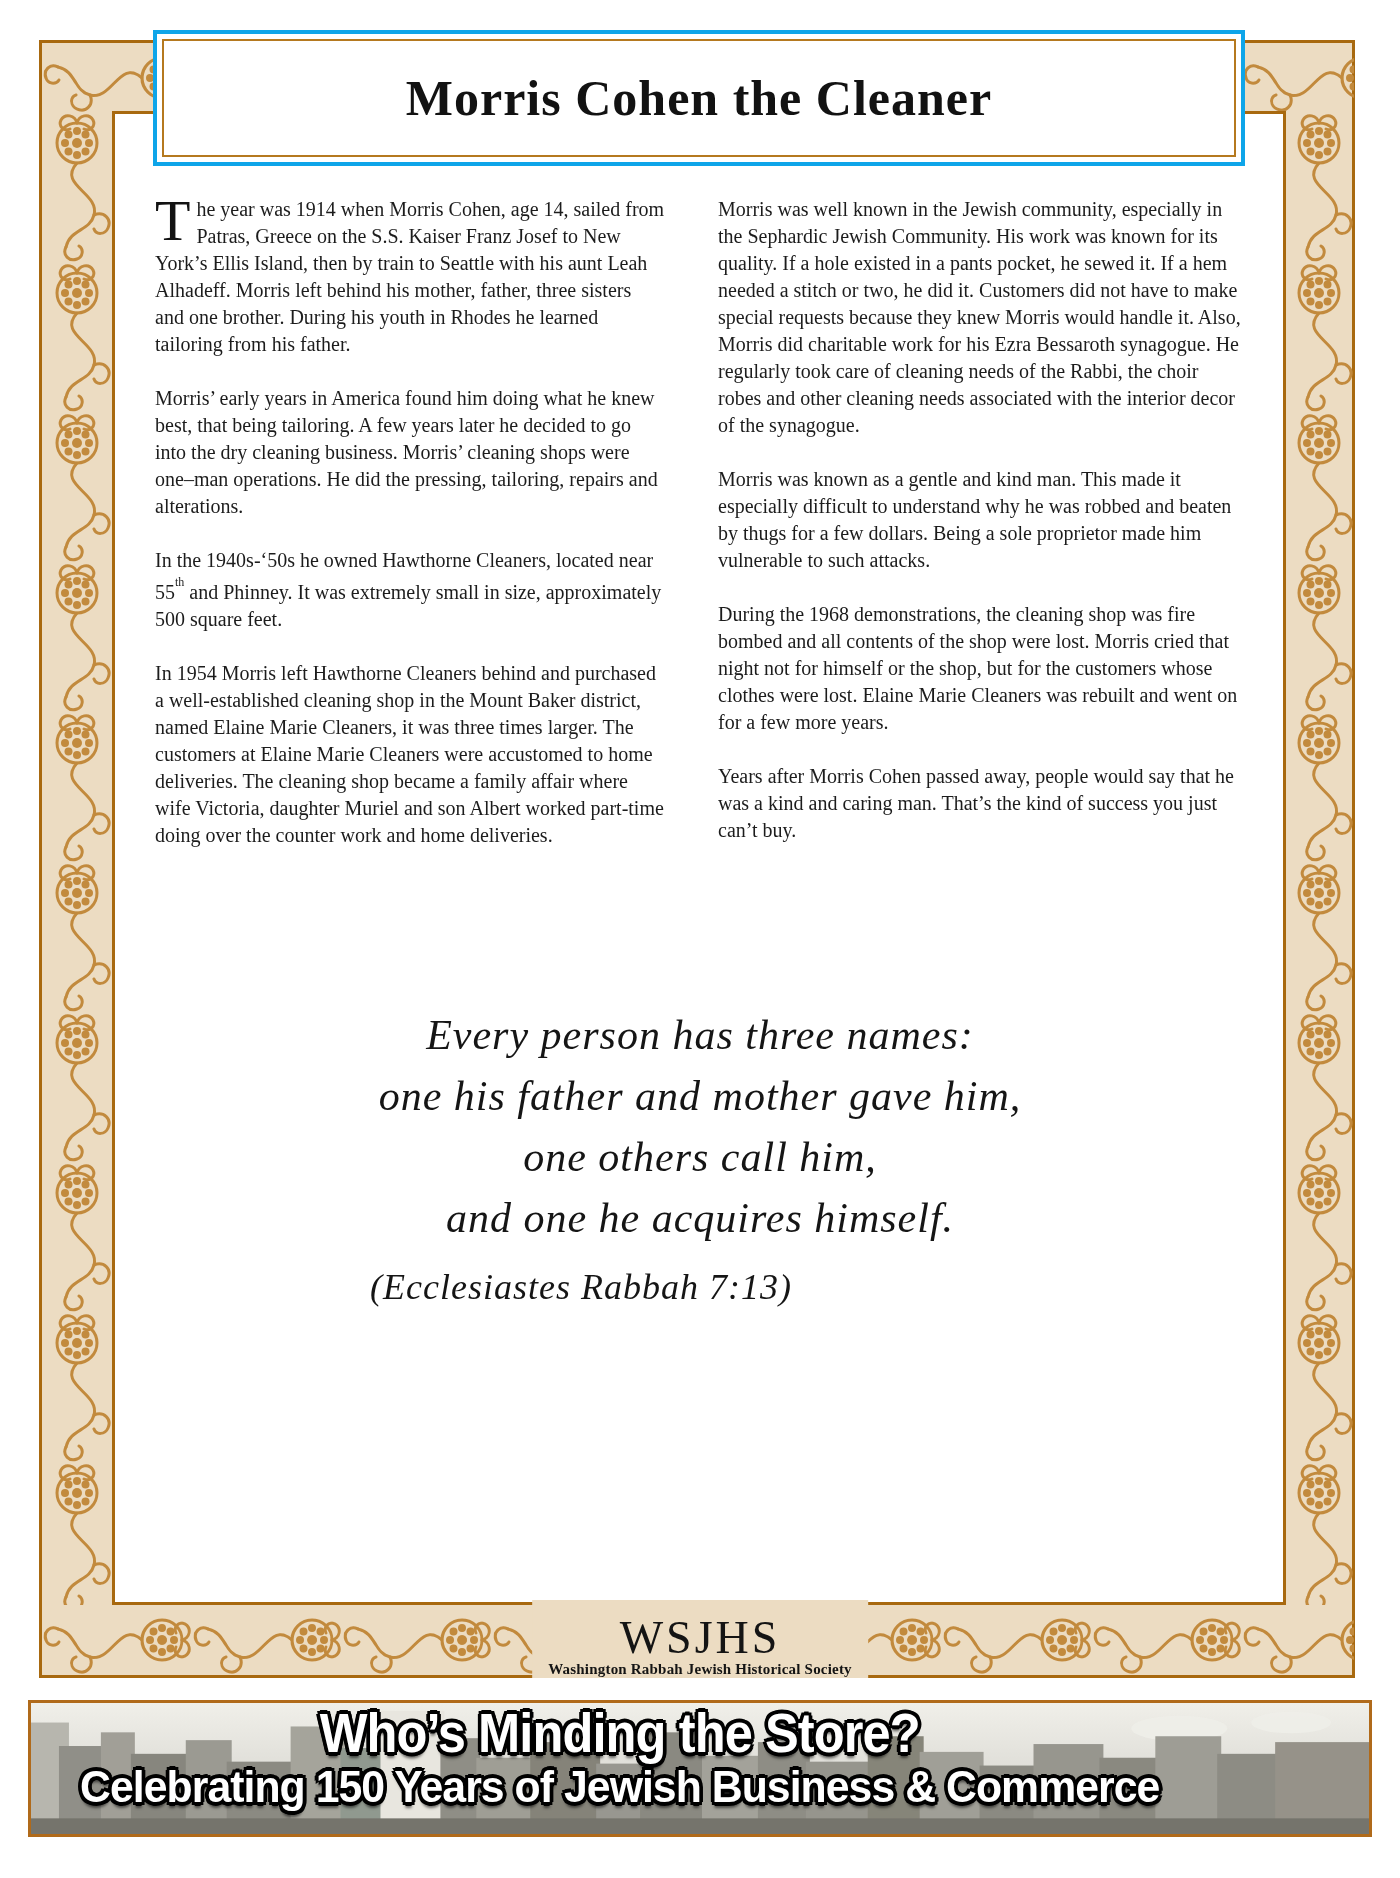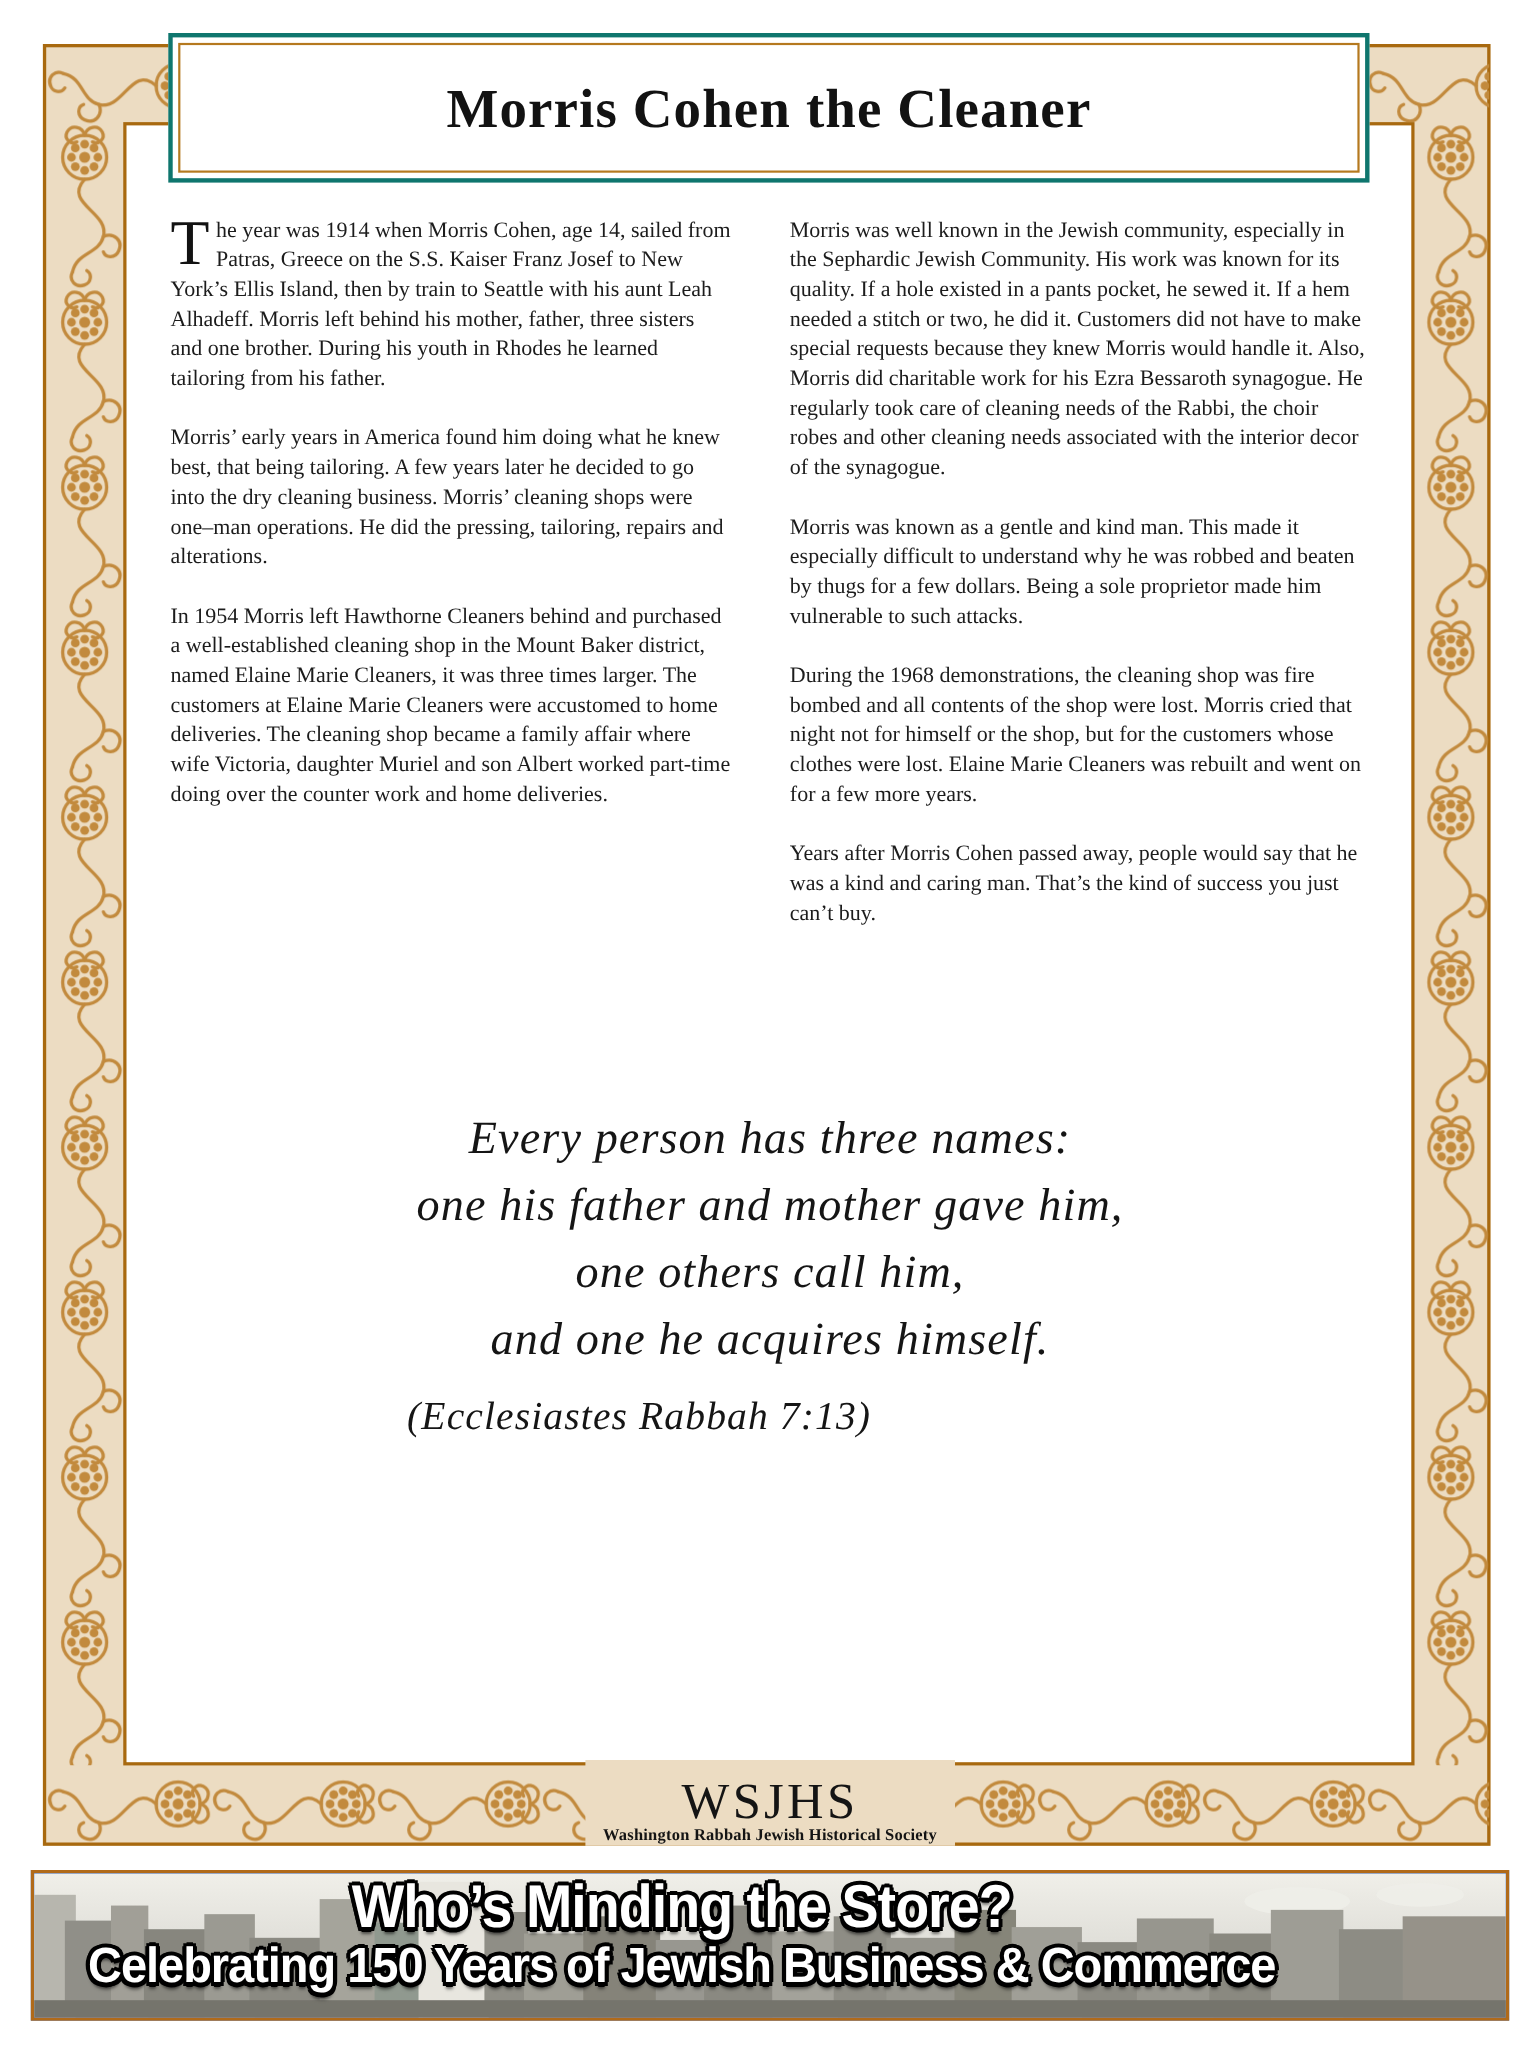--- a/index.html
+++ b/index.html
@@ -17,21 +17,21 @@
   .band-left   { left: 42px;   top: 113px;  width: 70px;   height: 1492px; }
   .band-right  { left: 1284px; top: 113px;  width: 70px;   height: 1492px; }
   .frame-inner {
     position: absolute; left: 112px; top: 111px; width: 1174px; height: 1494px;
     border: 3px solid #a8690f; background: #ffffff; z-index: 3;
   }
 
   
   .title-box {
     position: absolute; left: 153px; top: 30px; width: 1092px; height: 136px;
-    background: #ffffff; border: 4px solid #0f766e; z-index: 6;
+    background: #ffffff; border: 4px solid #0ea5e9; z-index: 6;
   }
   .title-box-inner {
     position: absolute; left: 5px; top: 5px; right: 5px; bottom: 5px;
     border: 2px solid #b5791f; display: flex; align-items: center; justify-content: center;
   }
   .page-title {
     font-family: "Liberation Serif", serif; font-weight: 700; font-size: 50px;
     letter-spacing: 1px; color: #121212;
   }
 
@@ -166,20 +166,21 @@
 
 <div class="title-box">
   <div class="title-box-inner">
     <h1 class="page-title">Morris Cohen the Cleaner</h1>
   </div>
 </div>
 
 <div class="col col-left">
   <p><span class="dropcap">T</span><span>he year was 1914 when Morris Cohen, age 14, sailed from Patras, Greece on the S.S. Kaiser Franz Josef to New York’s Ellis Island, then by train to Seattle with his aunt Leah Alhadeff. Morris left behind his mother, father, three sisters and one brother. During his youth in Rhodes he learned tailoring from his father.</span></p>
   <p>Morris’ early years in America found him doing what he knew best, that being tailoring. A few years later he decided to go into the dry cleaning business. Morris’ cleaning shops were one–man operations. He did the pressing, tailoring, repairs and alterations.</p>
+  <p><span>In the 1940s-‘50s he owned Hawthorne Cleaners, located near 55</span><sup class="ord">th</sup><span> and Phinney. It was extremely small in size, approximately 500 square feet.</span></p>
   <p>In 1954 Morris left Hawthorne Cleaners behind and purchased a well-established cleaning shop in the Mount Baker district, named Elaine Marie Cleaners, it was three times larger. The customers at Elaine Marie Cleaners were accustomed to home deliveries. The cleaning shop became a family affair where wife Victoria, daughter Muriel and son Albert worked part-time doing over the counter work and home deliveries.</p>
 </div>
 
 <div class="col col-right">
   <p>Morris was well known in the Jewish community, especially in the Sephardic Jewish Community. His work was known for its quality. If a hole existed in a pants pocket, he sewed it. If a hem needed a stitch or two, he did it. Customers did not have to make special requests because they knew Morris would handle it. Also, Morris did charitable work for his Ezra Bessaroth synagogue. He regularly took care of cleaning needs of the Rabbi, the choir robes and other cleaning needs associated with the interior decor of the synagogue.</p>
   <p>Morris was known as a gentle and kind man. This made it especially difficult to understand why he was robbed and beaten by thugs for a few dollars. Being a sole proprietor made him vulnerable to such attacks.</p>
   <p>During the 1968 demonstrations, the cleaning shop was fire bombed and all contents of the shop were lost. Morris cried that night not for himself or the shop, but for the customers whose clothes were lost. Elaine Marie Cleaners was rebuilt and went on for a few more years.</p>
   <p>Years after Morris Cohen passed away, people would say that he was a kind and caring man. That’s the kind of success you just can’t buy.</p>
 </div>
 

